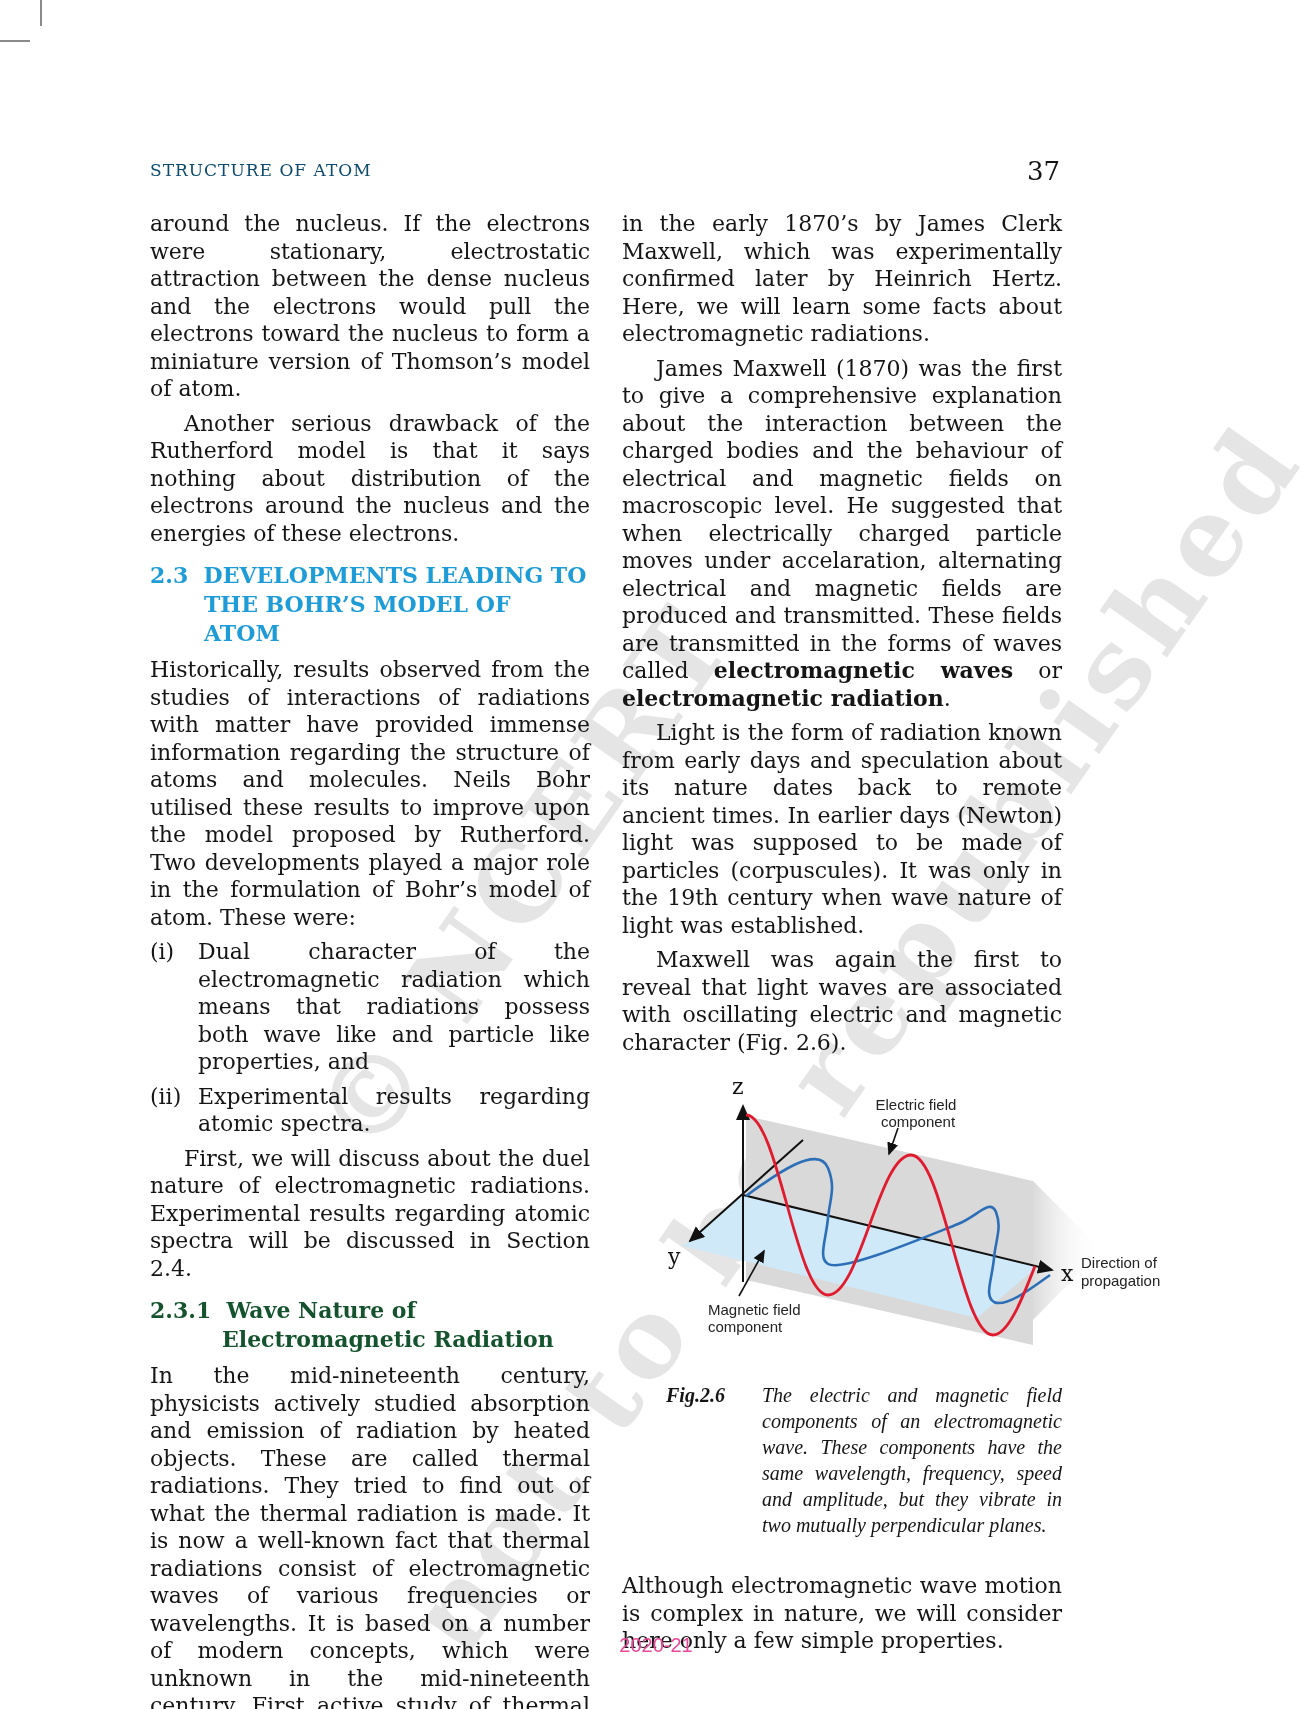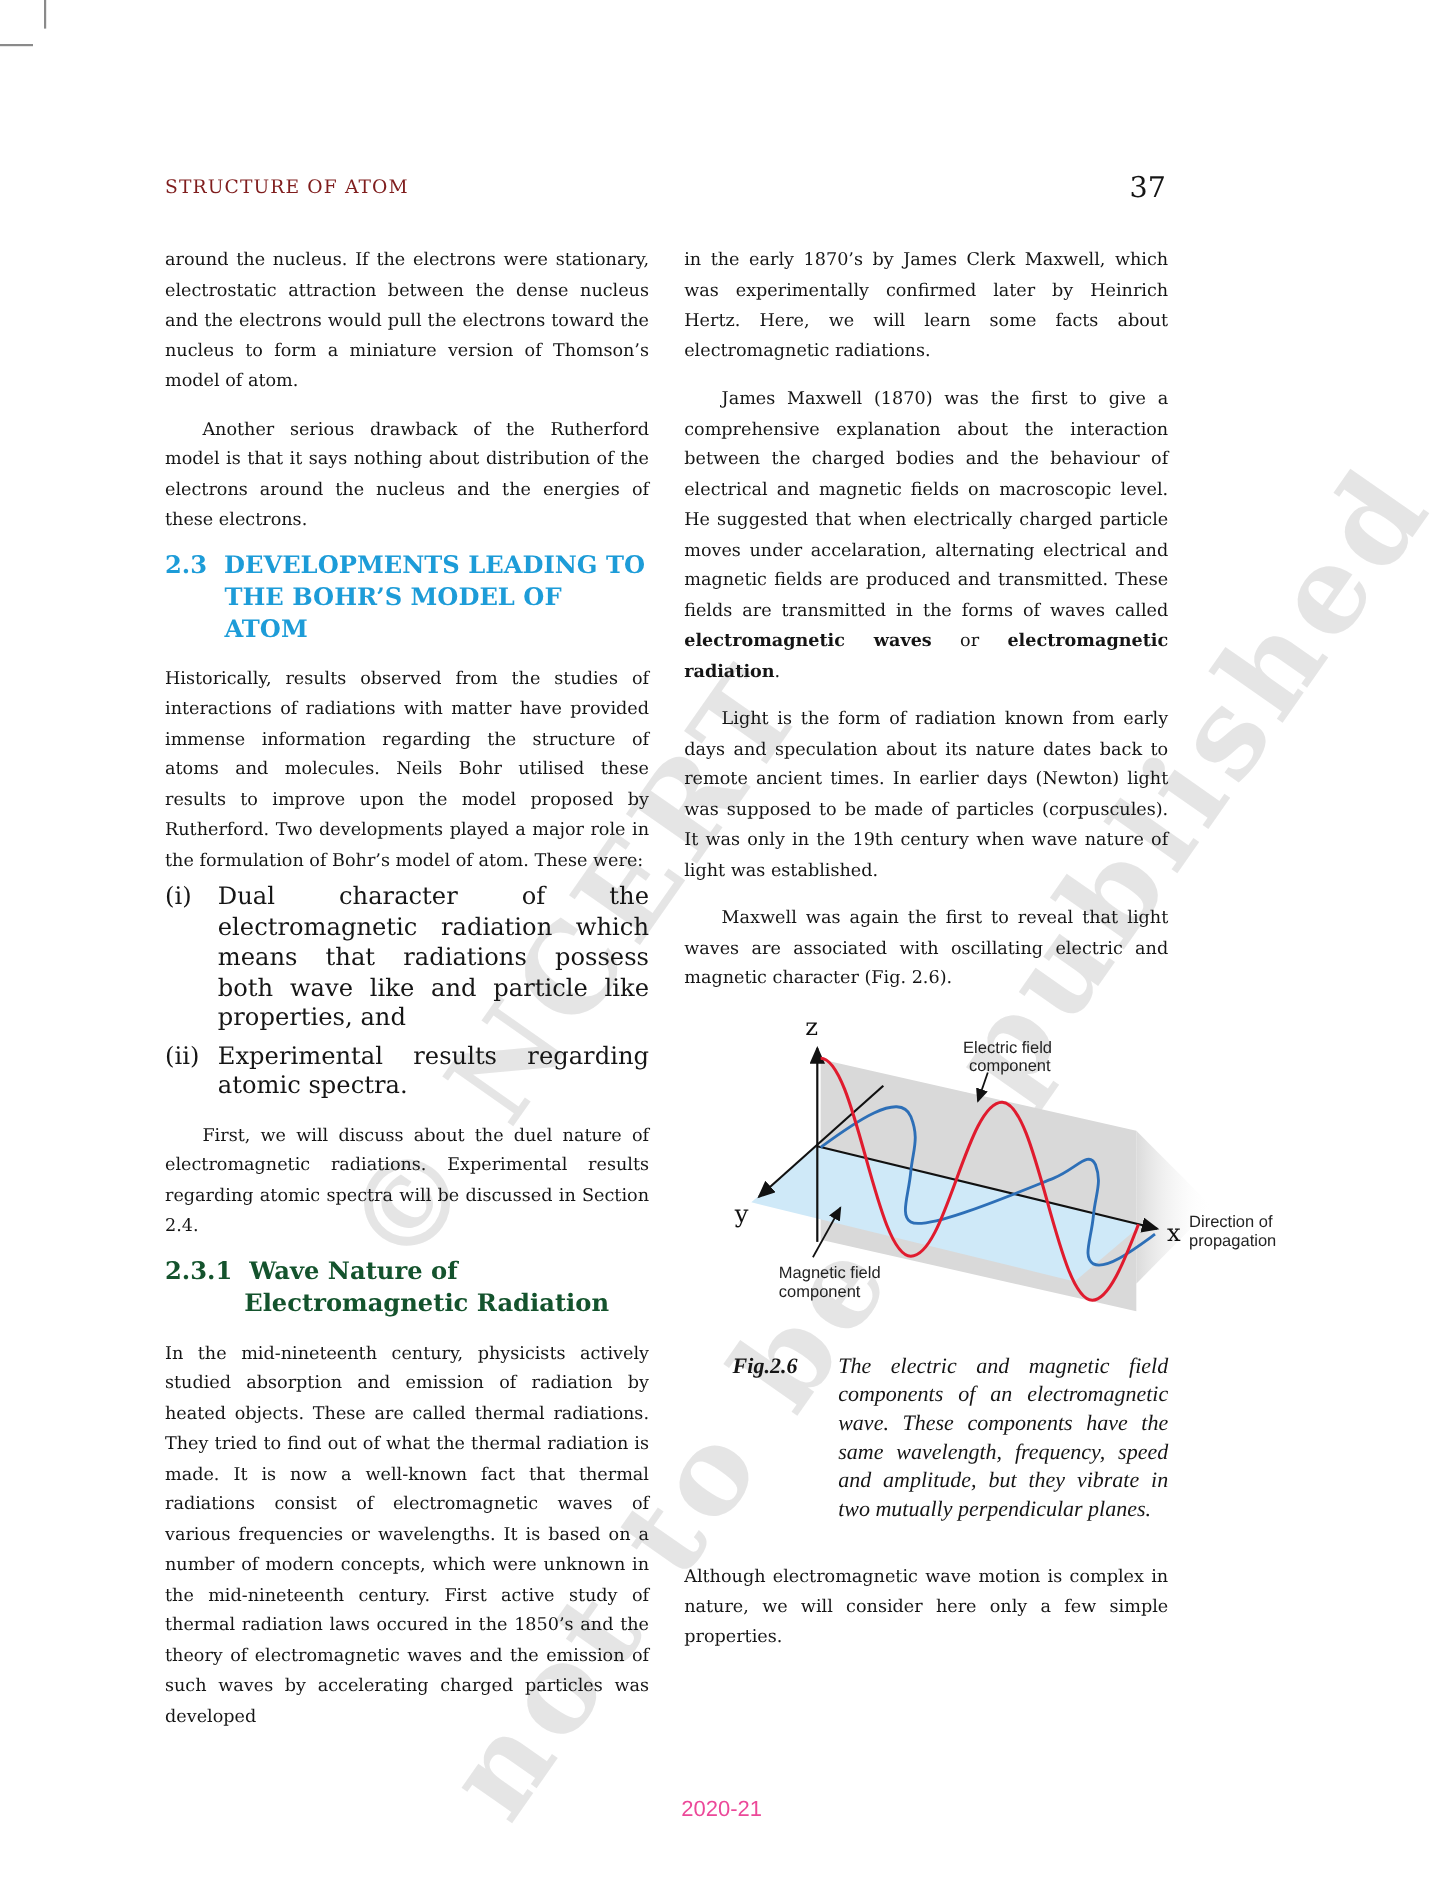--- a/index.html
+++ b/index.html
@@ -1,32 +1,32 @@
 <!DOCTYPE html>
 <html><head>
 <meta charset="utf-8">
 <style>
   html,body{margin:0;padding:0;background:#ffffff;}
   .page{position:relative;width:1312px;height:1709px;background:#ffffff;
         font-family:"DejaVu Serif", serif;color:#151515;overflow:hidden;}
   .crop-v{position:absolute;left:40px;top:0;width:2px;height:26px;background:#8a8a8a;}
   .crop-h{position:absolute;left:0;top:40px;width:30px;height:2px;background:#8a8a8a;}
 
-  .hdr-left{position:absolute;left:150px;top:160px;font-size:17px;letter-spacing:1px;color:#7f1d1d;}
+  .hdr-left{position:absolute;left:150px;top:160px;font-size:17px;letter-spacing:1px;color:#0c4a6e;}
   .hdr-right{position:absolute;left:1020px;top:156px;width:40px;text-align:right;font-size:26px;}
 
   .wm{position:absolute;z-index:0;font-weight:bold;color:#cccccc;opacity:.5;
       white-space:nowrap;transform:rotate(-55deg);letter-spacing:8px;}
   .wm1{left:205px;top:815px;font-size:108px;}
   .wm2{left:120px;top:975px;font-size:108px;}
 
   .col{position:absolute;top:206px;width:440px;z-index:1;}
   .col-left{left:150px;}
   .col-right{left:622px;}
-  .col p{margin:16px 0 7px 0;font-size:16px;line-height:27.5px;text-align:justify;}
+  .col p{margin:4px 0 7px 0;font-size:22px;line-height:27.5px;text-align:justify;}
   p.ind{text-indent:34px;}
   .h-sec{color:#1d9cd8;font-weight:bold;font-size:22px;line-height:29px;
          margin:14px 0 8px 0;padding-left:54px;text-indent:-54px;}
   .h-sub{color:#14532d;font-weight:bold;font-size:22px;line-height:29px;
          margin:14px 0 8px 0;padding-left:72px;text-indent:-72px;}
   .li{display:flex;margin:0 0 7px 0;}
   .li .mk{flex:none;width:48px;font-size:22px;line-height:27.5px;}
   .li .tx{flex:1;font-size:22px;line-height:27.5px;text-align:justify;margin:0;}
 
   .figure{position:relative;height:298px;margin:22px 0 0 -4px;}

